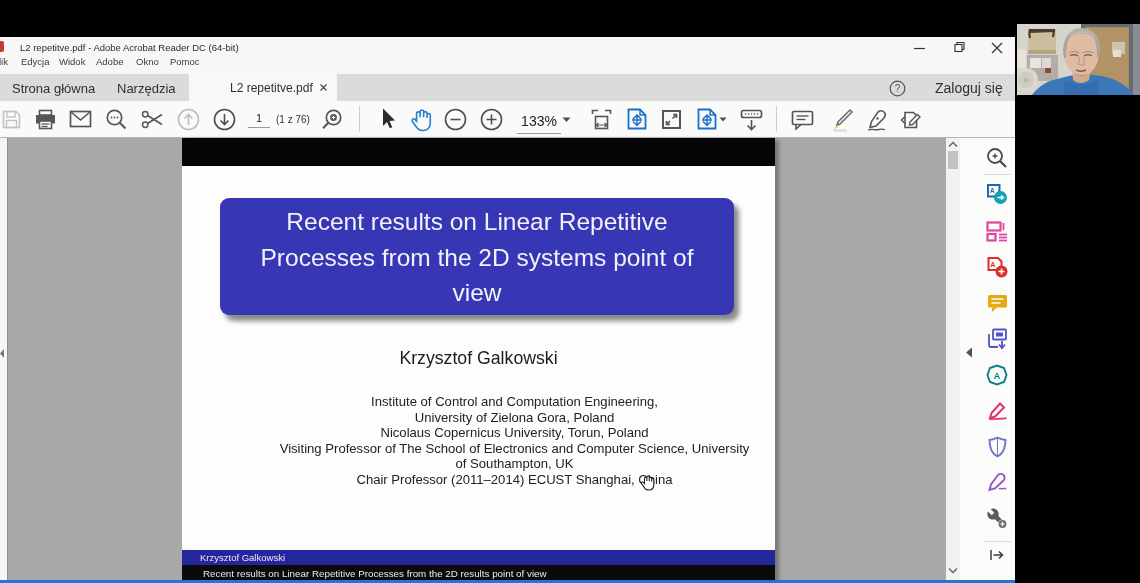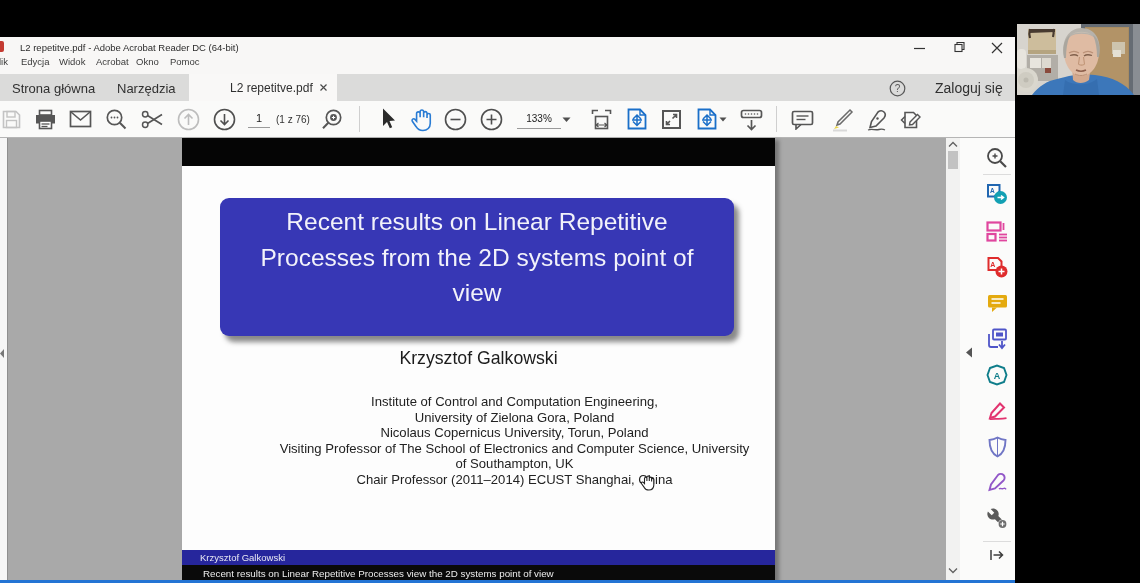--- a/index.html
+++ b/index.html
@@ -12,21 +12,21 @@
   #menubar{left:0;top:57px;width:1015px;height:17px;background:#f8f7f6;}
   .menuitem{position:absolute;top:56px;font-size:9.5px;color:#3b3b3b;}
   #tabbar{left:0;top:74px;width:1015px;height:27px;background:#dbdbda;}
   .tabtxt{position:absolute;font-size:13px;color:#303030;margin-left:6px;}
   #activetab{left:189px;top:74px;width:148px;height:27px;background:#f9f8f7;}
   #toolbar{left:0;top:101px;width:1015px;height:36px;background:#fafaf9;border-bottom:1px solid #b5b5b5;}
   #docarea{left:0;top:138px;width:1015px;height:445px;background:#a9a9a9;}
   #leftstrip{left:0;top:138px;width:7px;height:445px;background:#f6f6f6;border-right:1px solid #8f8f8f;}
   #page{left:182px;top:138px;width:593px;height:445px;background:#fdfdfd;box-shadow:4px 2px 4px rgba(0,0,0,.3);}
   #pgtopblack{left:182px;top:138px;width:593px;height:28px;background:#050505;}
-  #titlebox{left:220px;top:198px;width:514px;height:138px;background:#3737b5;border-radius:9px;
+  #titlebox{left:220px;top:198px;width:514px;height:117px;background:#3737b5;border-radius:9px;
             box-shadow:5px 6px 5px rgba(60,60,60,.6);color:#f2f2fa;text-align:center;}
   #titlebox .t{position:absolute;width:100%;font-size:24.5px;}
   #author{left:182px;top:348px;width:593px;text-align:center;font-size:17.7px;color:#1c1c1c;line-height:20px;}
   #inst{left:182px;top:394px;width:593px;text-align:center;font-size:13.1px;line-height:15.5px;color:#222;padding-left:36px;}
   #bluebar{left:182px;top:550px;width:593px;height:15px;background:#26269c;color:#e8e8f4;font-size:9.5px;}
   #blackbar{left:182px;top:565px;width:593px;height:18px;background:#0a0a0a;color:#ececec;font-size:9.8px;}
   #vscroll{left:946px;top:138px;width:14px;height:445px;background:#f2f2f1;}
   #vthumb{left:948px;top:151px;width:10px;height:18px;background:#c2c2c2;}
   #collapsecol{left:960px;top:138px;width:17px;height:445px;background:#fbfbfa;}
   #toolpanel{left:977px;top:138px;width:38px;height:445px;background:#fbfbfa;}
@@ -43,21 +43,21 @@
   <line x1="3" y1="7.5" x2="14" y2="7.5" stroke="#333" stroke-width="1.2"></line>
   <rect x="44" y="3.5" width="7" height="7" fill="none" stroke="#333" stroke-width="1.1"></rect>
   <path d="M46 3.5 V1.5 H53 V8.5 H51" fill="none" stroke="#333" stroke-width="1.1"></path>
   <path d="M81 2 L91 12 M91 2 L81 12" stroke="#333" stroke-width="1.2"></path>
 </svg>
 
 <div class="abs" id="menubar"></div>
 <span class="menuitem" style="left:-1px">lik</span>
 <span class="menuitem" style="left:21px">Edycja</span>
 <span class="menuitem" style="left:59px">Widok</span>
-<span class="menuitem" style="left:96px">Acrobat</span>
+<span class="menuitem" style="left:96px">Adobe</span>
 <span class="menuitem" style="left:136px">Okno</span>
 <span class="menuitem" style="left:170px">Pomoc</span>
 
 <div class="abs" id="tabbar"></div>
 <div class="abs" id="activetab"></div>
 <span class="tabtxt" style="left:6px;top:81px">Strona główna</span>
 <span class="tabtxt" style="left:111px;top:81px">Narzędzia</span>
 <span class="tabtxt" style="left:224px;top:81px;font-size:12px">L2 repetitve.pdf</span>
 <svg class="ico" style="left:319px;top:83px" width="9" height="9" viewBox="0 0 9 9">
     <path d="M1.5 1.5 L7.5 7.5 M7.5 1.5 L1.5 7.5" stroke="#4a4a4a" stroke-width="1.2"></path>
@@ -135,21 +135,21 @@
 <svg class="ico" style="left:444px;top:108px" width="23" height="23" viewBox="0 0 23 23">
   <circle cx="11.5" cy="11.5" r="10" fill="none" stroke="#4f4f4f" stroke-width="1.6"></circle>
   <line x1="6.5" y1="11.5" x2="16.5" y2="11.5" stroke="#4f4f4f" stroke-width="1.6"></line>
 </svg>
 
 <svg class="ico" style="left:480px;top:108px" width="23" height="23" viewBox="0 0 23 23">
   <circle cx="11.5" cy="11.5" r="10" fill="none" stroke="#4f4f4f" stroke-width="1.6"></circle>
   <path d="M6.5 11.5 H16.5 M11.5 6.5 V16.5" stroke="#4f4f4f" stroke-width="1.6"></path>
 </svg>
 
-<span class="abs" style="left:517px;top:113px;width:44px;text-align:center;font-size:10px;color:#222;border-bottom:1px solid #9a9a9a;padding-bottom:4px;">133%</span>
+<span class="abs" style="left:517px;top:113px;width:44px;text-align:center;font-size:14px;color:#222;border-bottom:1px solid #9a9a9a;padding-bottom:4px;">133%</span>
 <svg class="ico" style="left:562px;top:117px" width="9" height="6" viewBox="0 0 9 6">
     <path d="M0.5 0.5 L4.5 5 L8.5 0.5" fill="#4f4f4f"></path>
   </svg>
 
 <svg class="ico" style="left:590px;top:108px" width="23" height="23" viewBox="0 0 23 23">
   <path d="M2.5 6 V2.5 H8 M15 2.5 H20.5 V6" fill="none" stroke="#565656" stroke-width="1.6"></path>
   <rect x="5.5" y="8.5" width="12" height="12" fill="none" stroke="#565656" stroke-width="1.6"></rect>
   <path d="M6.5 17 H16.5 M8.5 15 L6 17 L8.5 19 M14.5 15 L17 17 L14.5 19" fill="none" stroke="#565656" stroke-width="1.2"></path>
 </svg>
 
@@ -228,21 +228,21 @@
 Visiting Professor of The School of Electronics and Computer Science, University<br>
 of Southampton, UK<br>
 Chair Professor (2011–2014) ECUST Shanghai, China</div>
 <svg class="ico" style="left:640px;top:474px" width="15" height="17" viewBox="0 0 15 17">
   <path d="M4.5 8 V4.5 a1.2 1.2 0 0 1 2.4 0 V7 V3.2 a1.2 1.2 0 0 1 2.4 0 V7 V4 a1.2 1.2 0 0 1 2.3 0 V7.5 V5.5 a1.1 1.1 0 0 1 2.2 0 V11 c0 3-2 5-5 5 c-2.5 0-3.6-.8-4.6-2.6 L1.6 9.7 c-.7-1.1.8-2.3 1.8-1.3 L4.5 9.6 Z" fill="#fff" stroke="#222" stroke-width="1.1"></path>
 </svg>
 <div class="abs" id="bluebar">
     <span style="position:absolute;left:18px;top:2px">Krzysztof Galkowski</span>
   </div>
 <div class="abs" id="blackbar">
-    <span style="position:absolute;left:21px;top:2.5px">Recent results on Linear Repetitive Processes view the 2D systems point of view</span>
+    <span style="position:absolute;left:21px;top:2.5px">Recent results on Linear Repetitive Processes from the 2D results point of view</span>
   </div>
 
 <div class="abs" id="vscroll"></div>
 <svg class="ico" style="left:948px;top:141px" width="10" height="7" viewBox="0 0 10 7">
     <path d="M1 5.5 L5 1.5 L9 5.5" fill="none" stroke="#606060" stroke-width="1.3"></path>
   </svg>
 <div class="abs" id="vthumb"></div>
 <svg class="ico" style="left:948px;top:567px" width="10" height="7" viewBox="0 0 10 7">
     <path d="M1 1.5 L5 5.5 L9 1.5" fill="none" stroke="#606060" stroke-width="1.3"></path>
   </svg>

